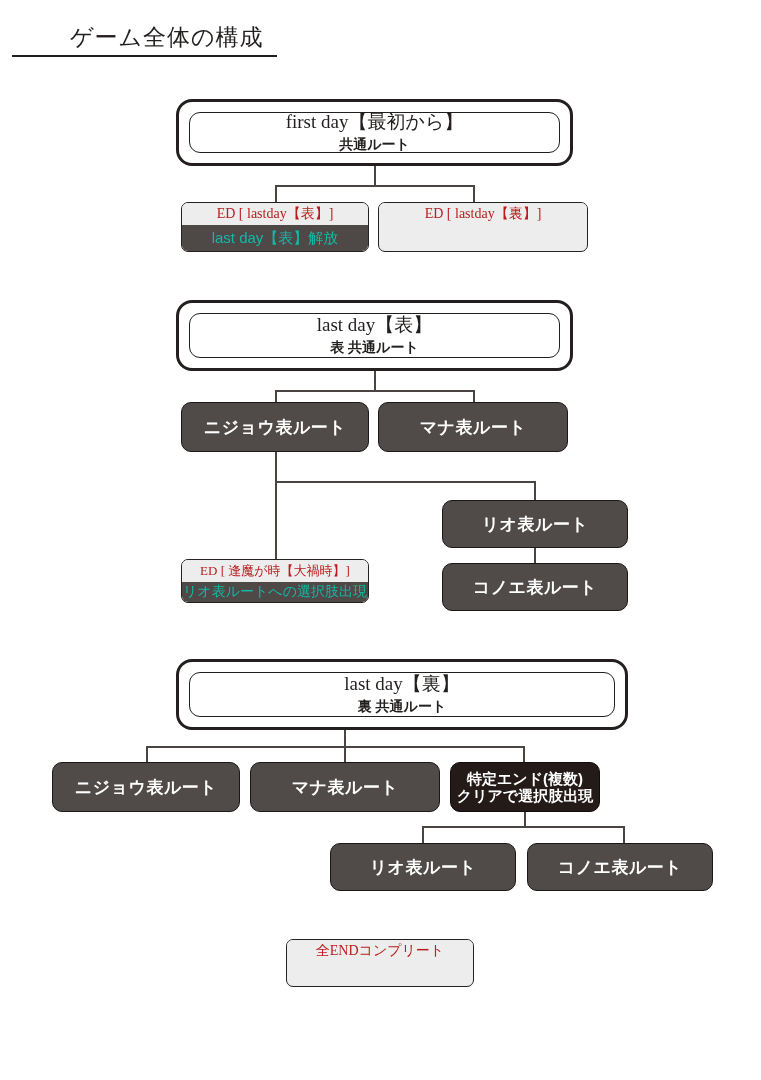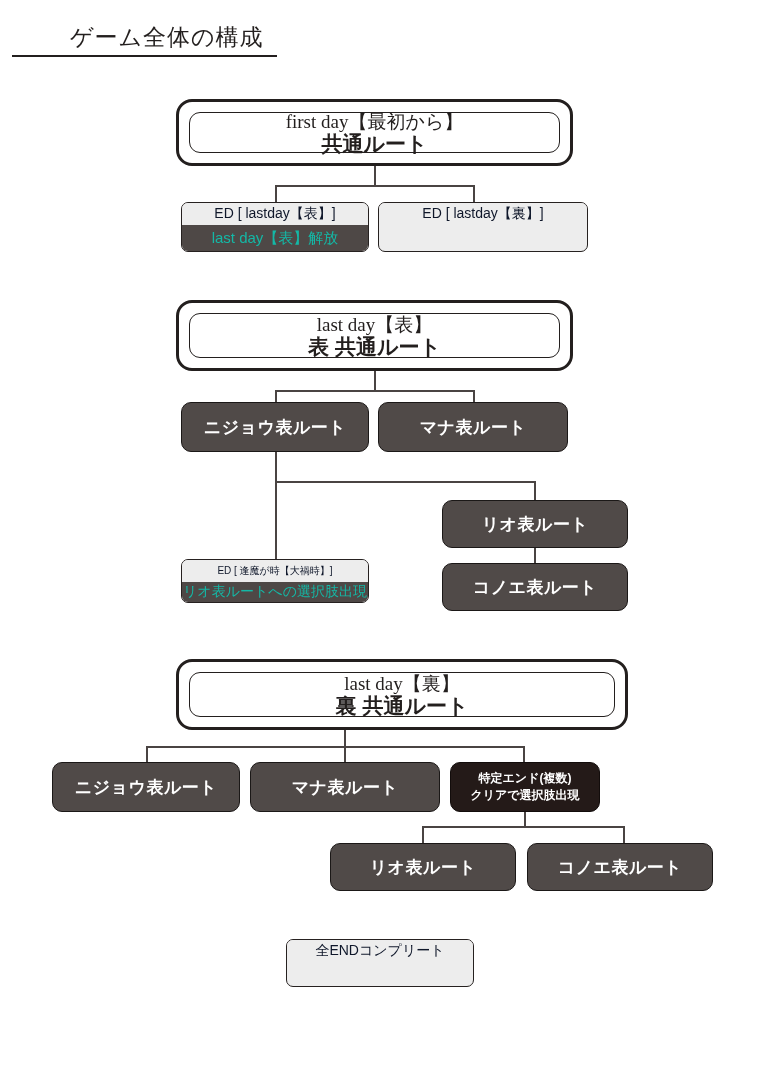--- a/index.html
+++ b/index.html
@@ -72,21 +72,21 @@
   .header-box .line1 {
     font-family: "Liberation Serif", "DejaVu Serif", serif;
     font-size: 19px;
     line-height: 23px;
     color: #231f1e;
     white-space: nowrap;
   }
   .header-box .line2 {
     font-family: "Liberation Sans", "DejaVu Sans", sans-serif;
     font-weight: bold;
-    font-size: 21px;
+    font-size: 14px;
     line-height: 22px;
     color: #231f1e;
     white-space: nowrap;
   }
 
   
   .route-box {
     background: #504a48;
     border: 1px solid #1b1817;
     border-radius: 10px;
@@ -95,57 +95,57 @@
     justify-content: center;
     color: #ffffff;
     font-weight: bold;
     font-size: 17px;
     letter-spacing: 0.5px;
     white-space: nowrap;
   }
   .route-box.darker {
     background: #241a18;
     border-color: #120c0b;
-    font-size: 12px;
+    font-size: 15px;
     line-height: 17px;
     letter-spacing: 0;
     flex-direction: column;
   }
 
   
   .ed-box {
     border: 1px solid #262120;
     border-radius: 7px;
     overflow: hidden;
     display: flex;
     flex-direction: column;
     background: #ededed;
   }
   .ed-box .ed-top {
     flex: 0 0 22px;
     background: #ededed;
     display: flex;
     align-items: center;
     justify-content: center;
-    font-family: Liberation Sans, sans-serif;
+    font-family: Liberation Serif, serif;
     font-size: 14px;
-    color: #0f172a;
+    color: #b91c1c;
     white-space: nowrap;
   }
   .ed-box .ed-bottom {
     flex: 1 1 auto;
     background: #4e4846;
     display: flex;
     align-items: center;
     justify-content: center;
     font-size: 15px;
     color: #14b8a6;
     white-space: nowrap;
   }
-  .ed-box.compact .ed-top { font-size: 10px; }
+  .ed-box.compact .ed-top { font-size: 13px; }
   .ed-box.compact .ed-bottom { font-size: 14px; }
 
   
   .conn {
     position: absolute;
     background: #4a4443;
   }
   .conn.v { width: 2px; }
   .conn.h { height: 2px; }
 </style>

